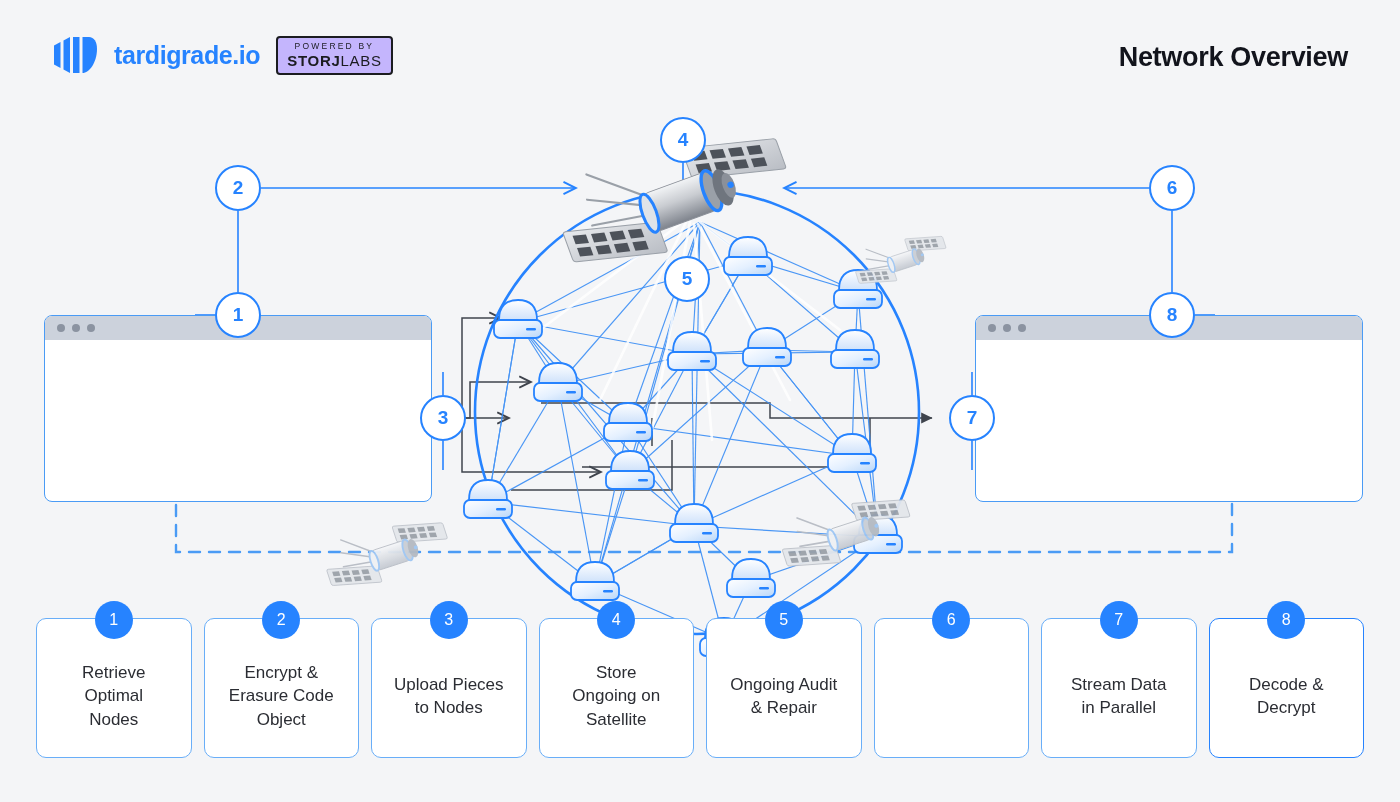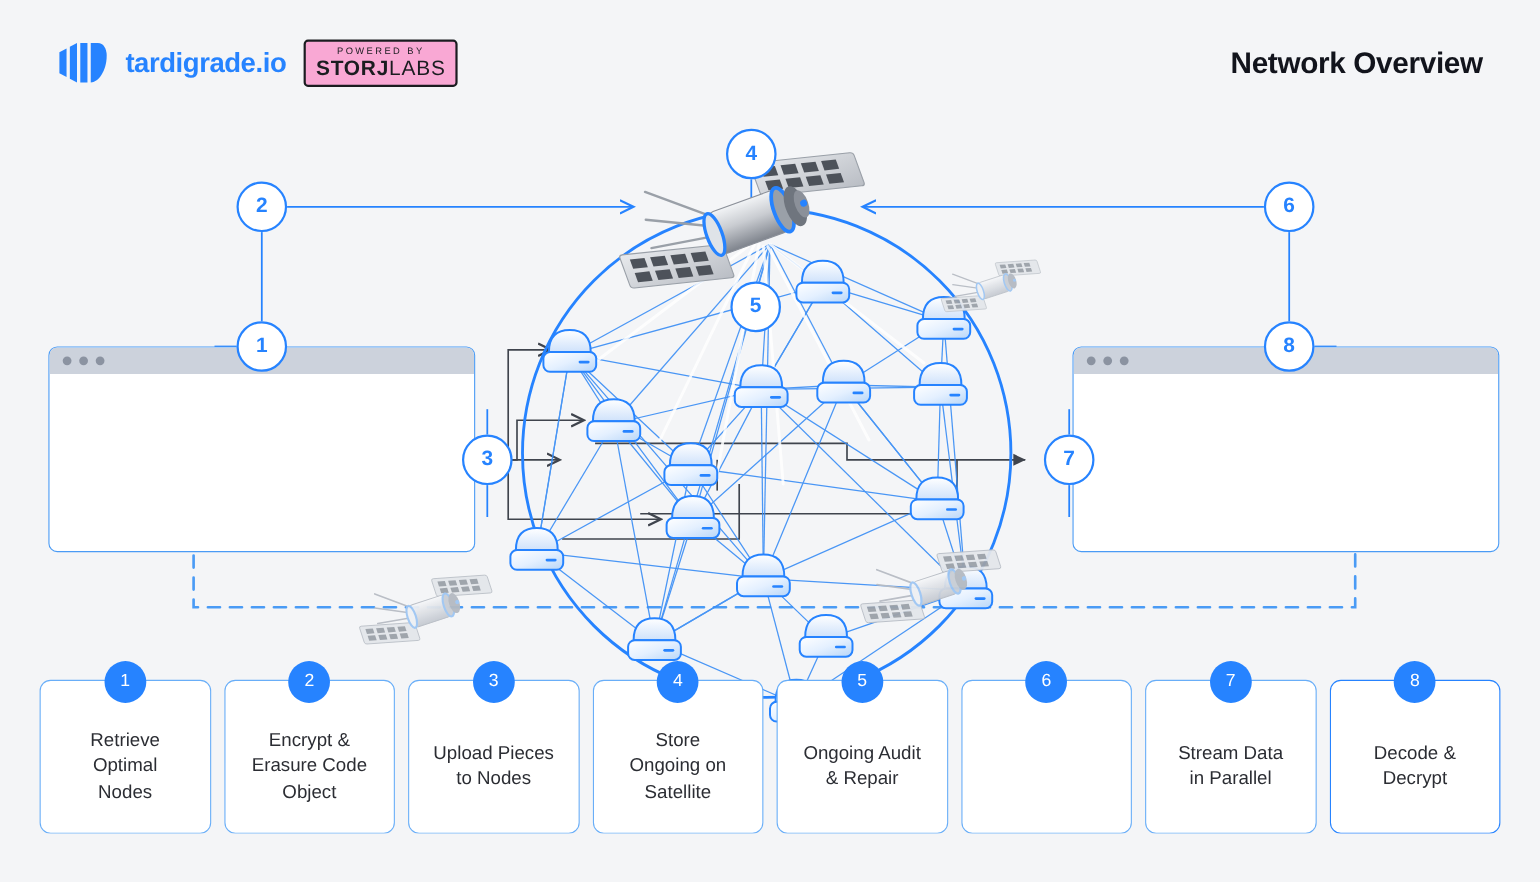--- a/index.html
+++ b/index.html
@@ -38,34 +38,34 @@
     font-size: 25px;
     font-weight: 700;
     color: #2683ff;
     letter-spacing: -0.4px;
   }
   #powered-badge {
     border: 2px solid #1b1c20;
     border-radius: 4px;
     padding: 4px 9px 5px 9px;
     line-height: 1;
-    background: #f9a8d4;
+    background: #c4b5fd;
     text-align: center;
   }
   #powered-top {
     display: block;
     font-size: 8.5px;
     letter-spacing: 2.2px;
     color: #1b1c20;
     font-weight: 500;
     margin-bottom: 2px;
   }
   #powered-bottom {
     display: block;
-    font-size: 19px;
+    font-size: 15px;
     letter-spacing: 0.7px;
     color: #1b1c20;
   }
   #powered-bottom .bold { font-weight: 800; }
   #powered-bottom .light { font-weight: 400; }
   #page-title {
     position: absolute;
     right: 52px; top: 42px;
     font-size: 27px;
     font-weight: 700;

